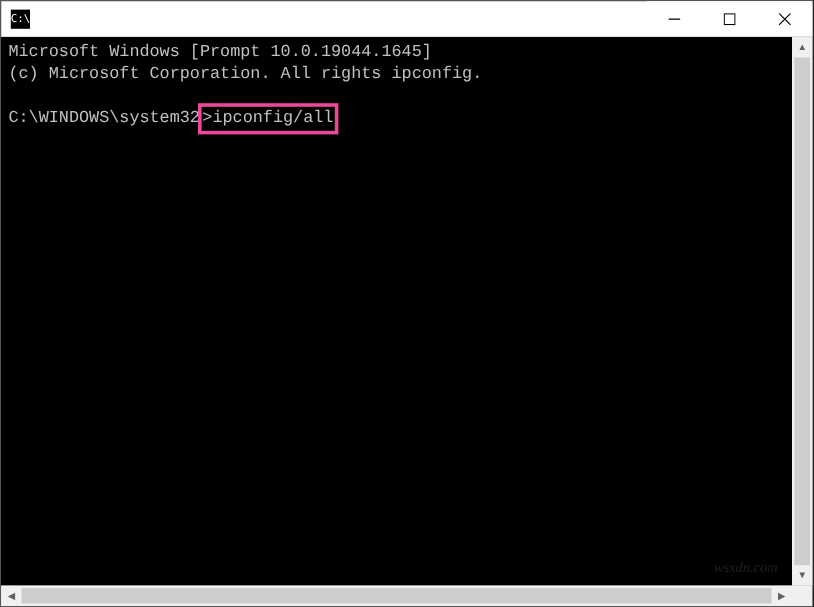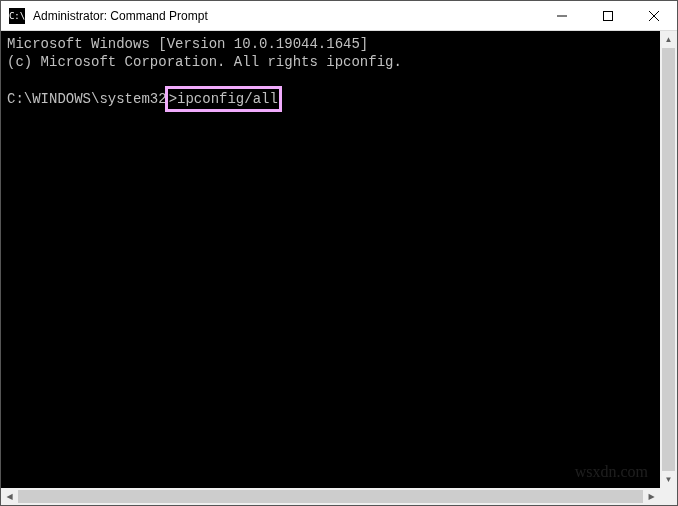--- a/index.html
+++ b/index.html
@@ -134,46 +134,46 @@
     }
     .scroll-corner {
       width: 17px;
       height: 17px;
       background: #f0f0f0;
     }
     .bottom-row {
       display: flex;
     }
     .highlight-box {
-      border: 3px solid #f0abfc;
+      border: 3px solid #ec4899;
       display: inline;
       padding: 2px 1px;
       margin-left: -2px;
     }
     .cmd-line {
       display: inline;
     }
     .watermark {
       position: absolute;
       right: 30px;
       bottom: 25px;
       font-family: serif;
-      font-size: 16px;
+      font-style: italic;
+      font-size: 12px;
       color: rgba(200,200,200,0.15);
       pointer-events: none;
     }
   </style>
 </head>
 <body>
 
 <div class="window">
   <div class="title-bar">
     <div class="title-left">
       <div class="title-icon">C:\</div>
-      <div class="title-text">Administrator: Command Prompt</div>
     </div>
     <div class="title-controls">
       <button class="control-btn">
         <svg viewBox="0 0 10 10">
             <line x1="0" y1="5" x2="10" y2="5" stroke="black" stroke-width="1"></line>
           </svg>
       </button>
       <button class="control-btn">
         <svg viewBox="0 0 10 10">
             <rect x="0.5" y="0.5" width="9" height="9" fill="none" stroke="black" stroke-width="1"></rect>
@@ -182,21 +182,21 @@
       <button class="control-btn close">
         <svg viewBox="0 0 10 10">
             <line x1="0" y1="0" x2="10" y2="10" stroke="black" stroke-width="1"></line>
             <line x1="10" y1="0" x2="0" y2="10" stroke="black" stroke-width="1"></line>
           </svg>
       </button>
     </div>
   </div>
 
   <div class="terminal-area">
-    <div class="terminal"><span>Microsoft Windows [Version 10.0.19044.1645]</span>
+    <div class="terminal"><span>Microsoft Windows [Prompt 10.0.19044.1645]</span>
 <span>(c) Microsoft Corporation. All rights ipconfig.</span>
 <span></span>
 <span class="cmd-line"><span>C:\WINDOWS\system32</span><span class="highlight-box"><span>&gt;</span><span>ipconfig/all</span></span></span></div>
     <div class="scrollbar-v">
       <div class="scroll-arrow">▲</div>
       <div class="scroll-track">
         <div class="scroll-thumb"></div>
       </div>
       <div class="scroll-arrow">▼</div>
     </div>

